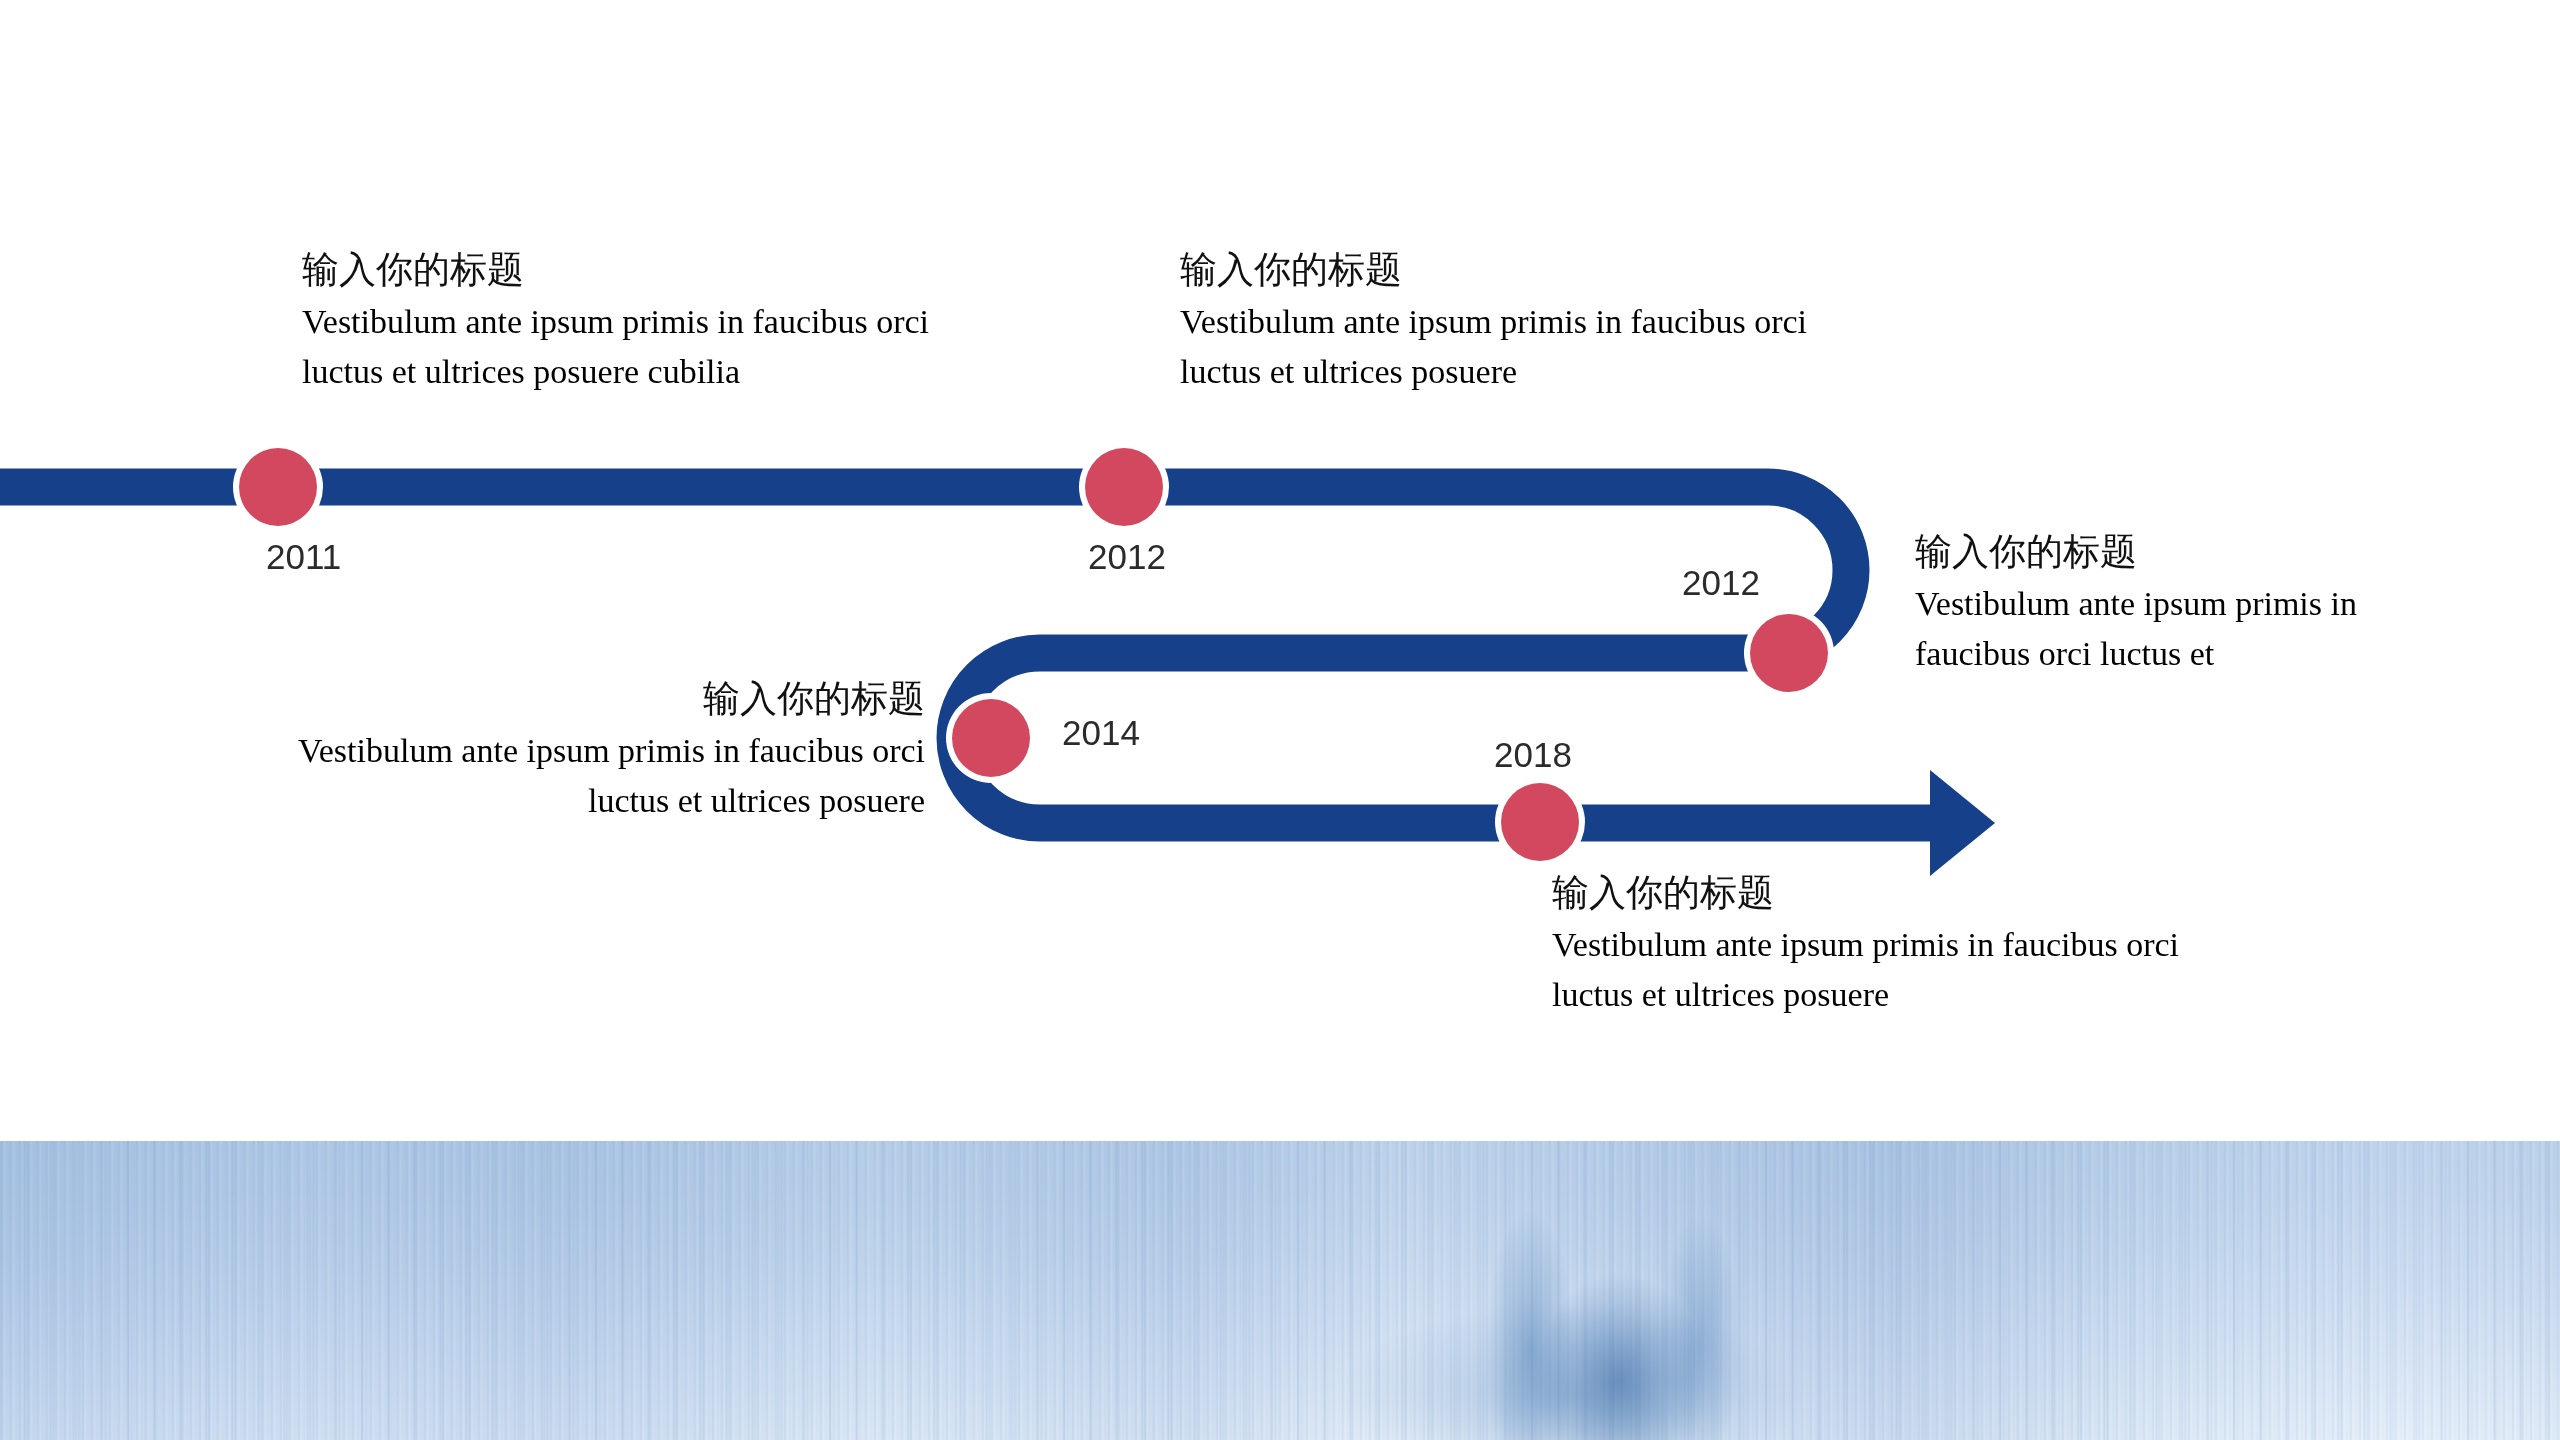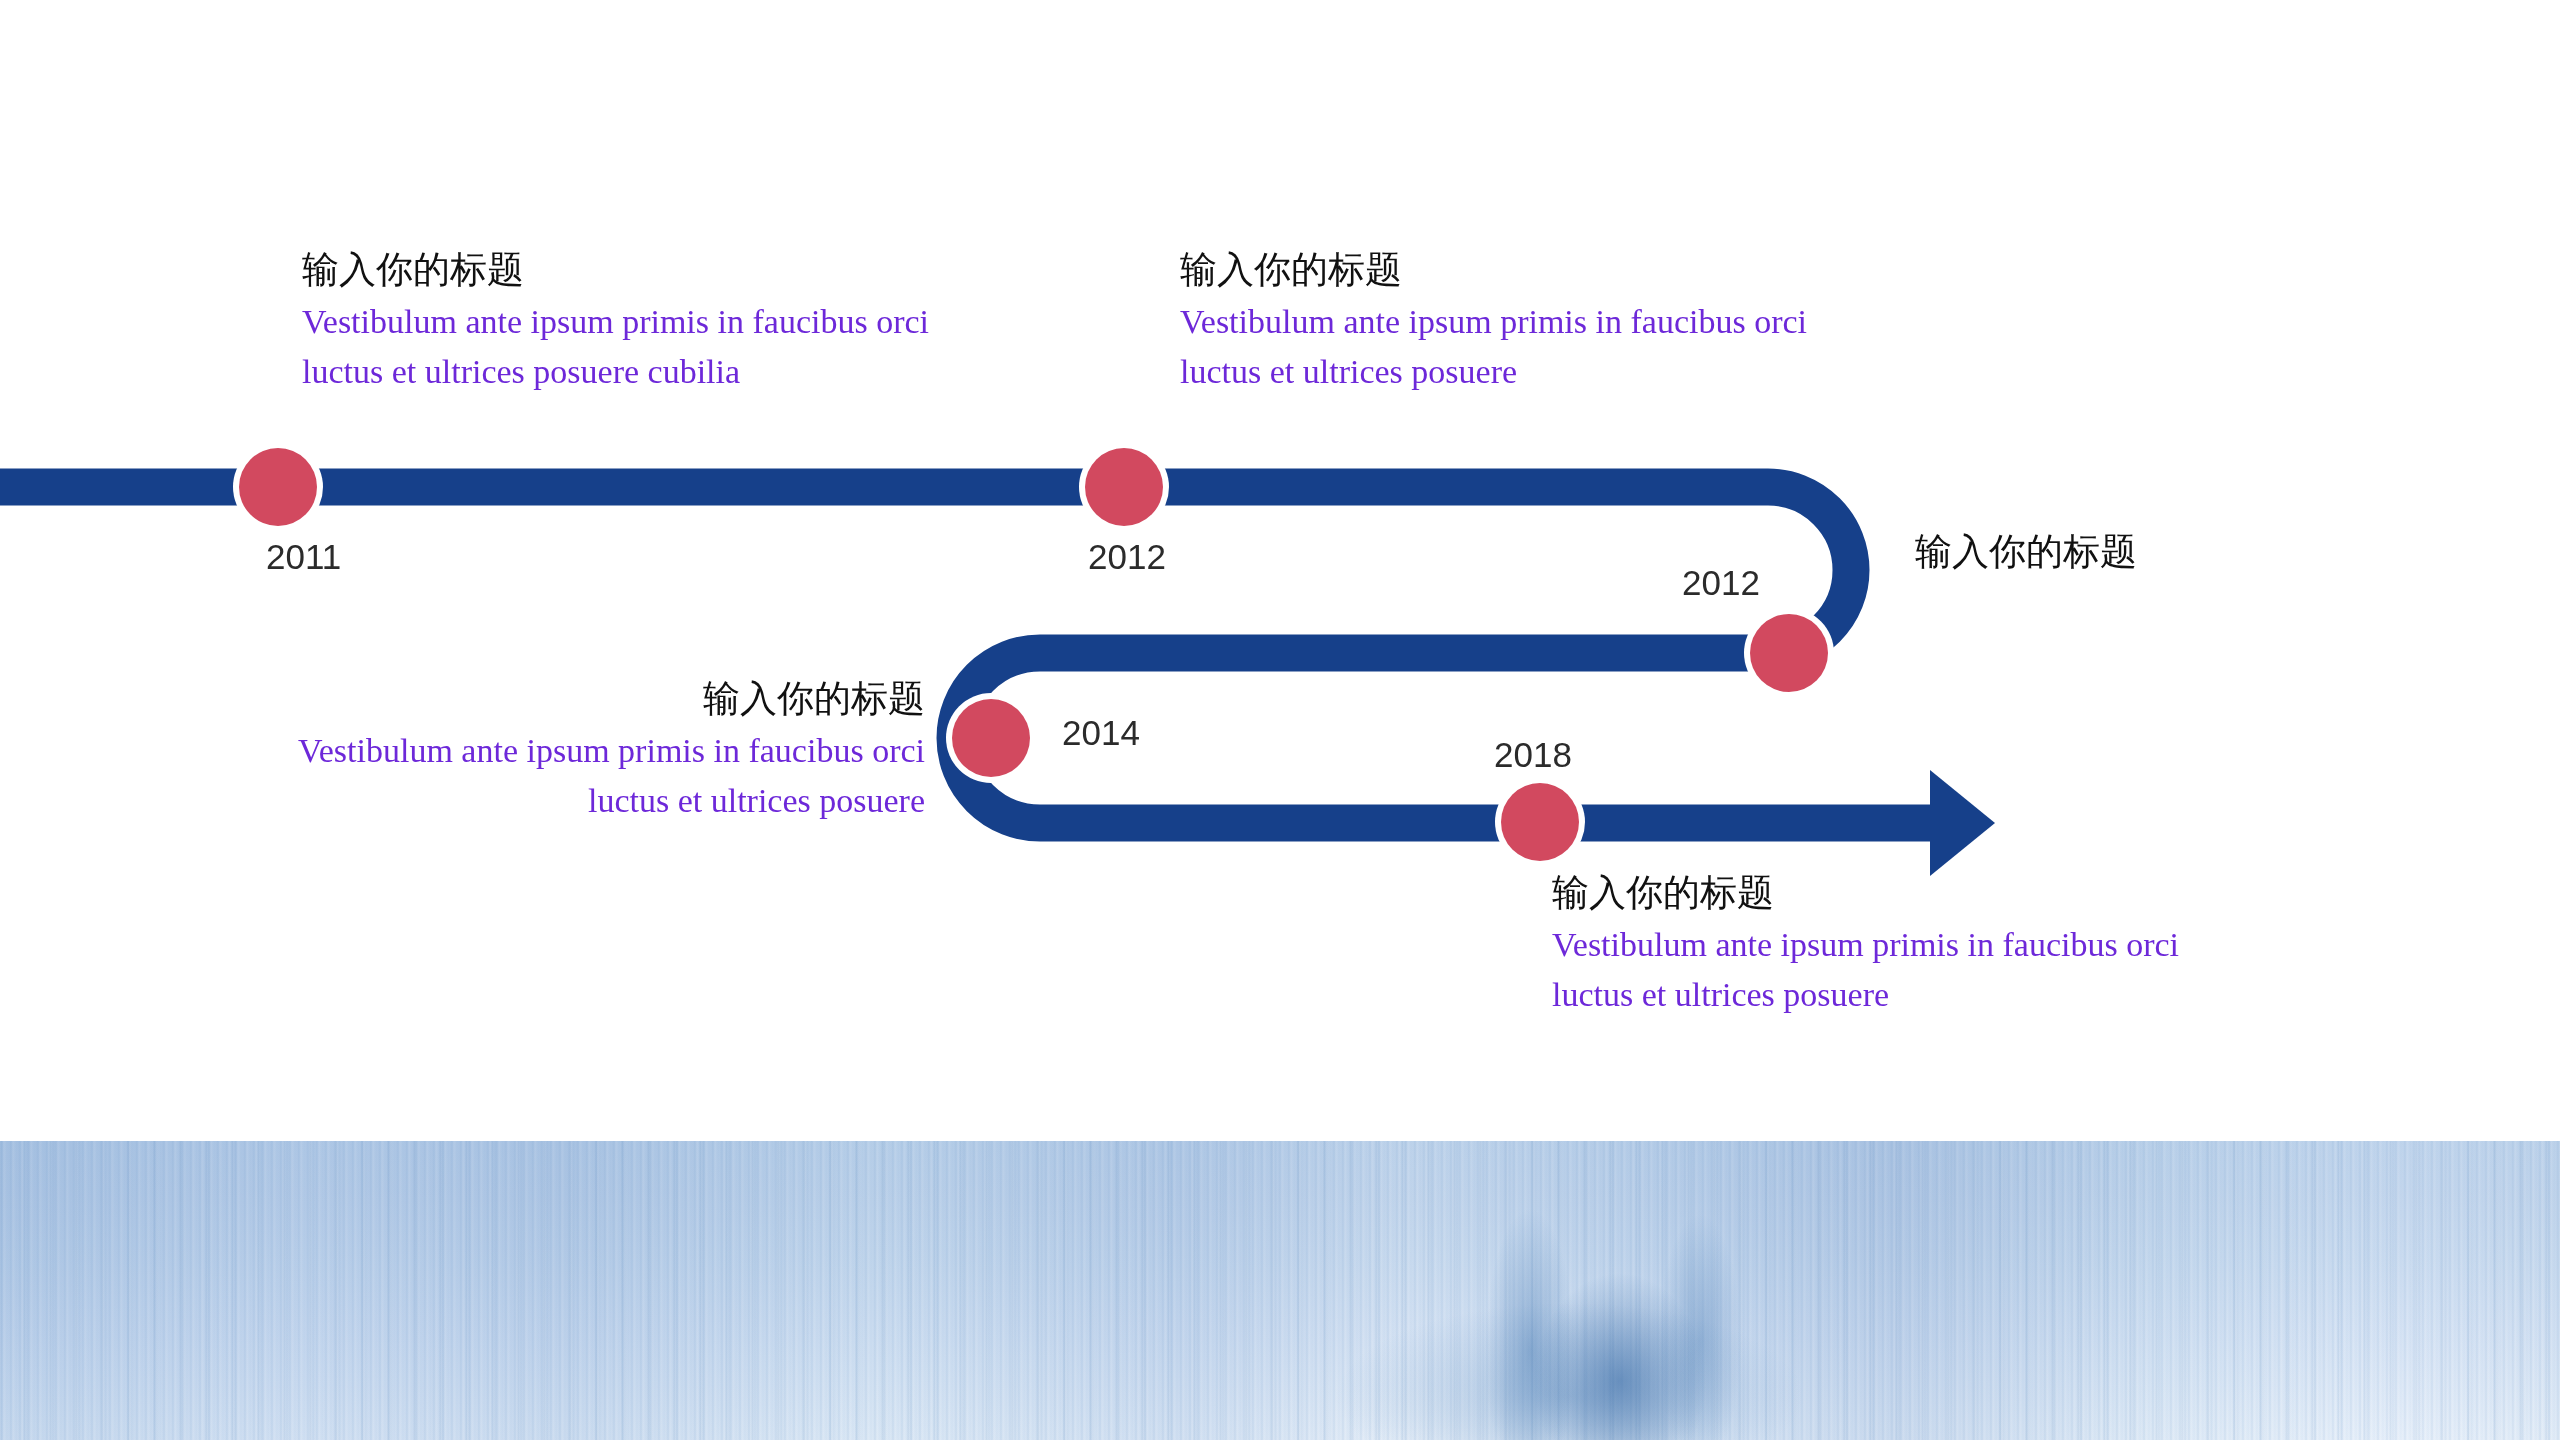--- a/index.html
+++ b/index.html
@@ -43,21 +43,21 @@
     line-height: 1.33;
     font-weight: 400;
     color: #111111;
     white-space: nowrap;
     margin: 0 0 3px 0;
   }
   .block .body {
     font-size: 34px;
     line-height: 1.46;
     font-weight: 400;
-    color: #6d28d9;
+    color: #000000;
     margin: 0;
   }
   .block.align-right { text-align: right; }
   .block.align-left  { text-align: left; }
 
   
   #block-2011 { left: 302px;  top: 245px;  width: 700px; }
   #block-2012 { left: 1180px; top: 245px;  width: 700px; }
   #block-2013 { left: 1915px; top: 527px;  width: 560px; }
   #block-2014 { left: 285px;  top: 674px;  width: 640px; }
@@ -179,20 +179,21 @@
     <p class="body">Vestibulum ante ipsum primis in faucibus orci luctus et ultrices posuere cubilia</p>
   </div>
 
   <div class="block align-left" id="block-2012">
     <p class="title">输入你的标题</p>
     <p class="body">Vestibulum ante ipsum primis in faucibus orci luctus et ultrices posuere</p>
   </div>
 
   <div class="block align-left" id="block-2013">
     <p class="title">输入你的标题</p>
+    <p class="body">Vestibulum ante ipsum primis in faucibus orci luctus et</p>
   </div>
 
   <div class="block align-right" id="block-2014">
     <p class="title">输入你的标题</p>
     <p class="body">Vestibulum ante ipsum primis in faucibus orci luctus et ultrices posuere</p>
   </div>
 
   <div class="block align-left" id="block-2018">
     <p class="title">输入你的标题</p>
     <p class="body">Vestibulum ante ipsum primis in faucibus orci luctus et ultrices posuere</p>

